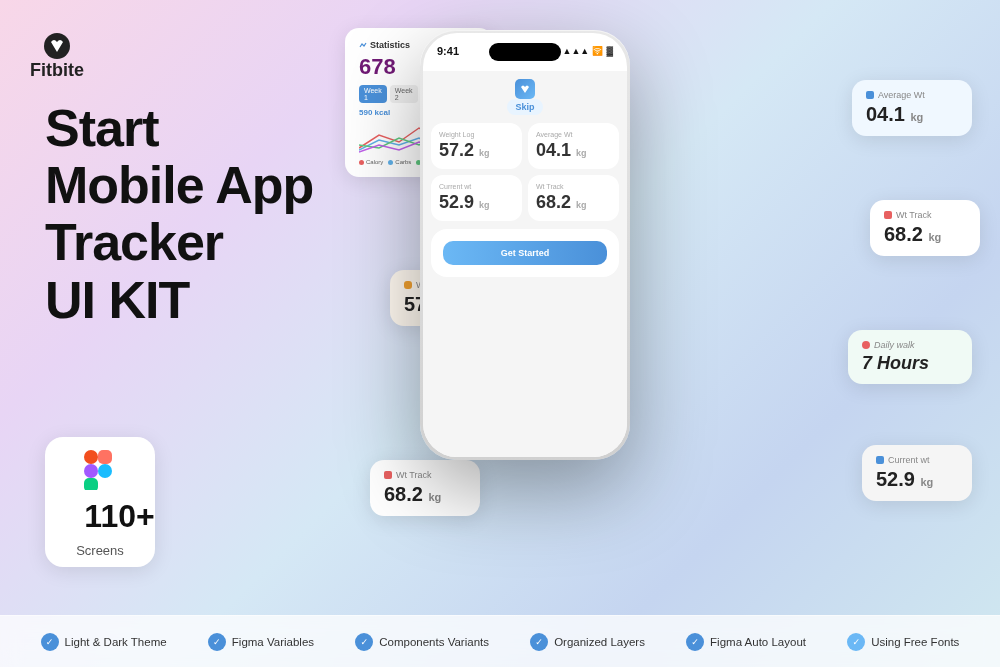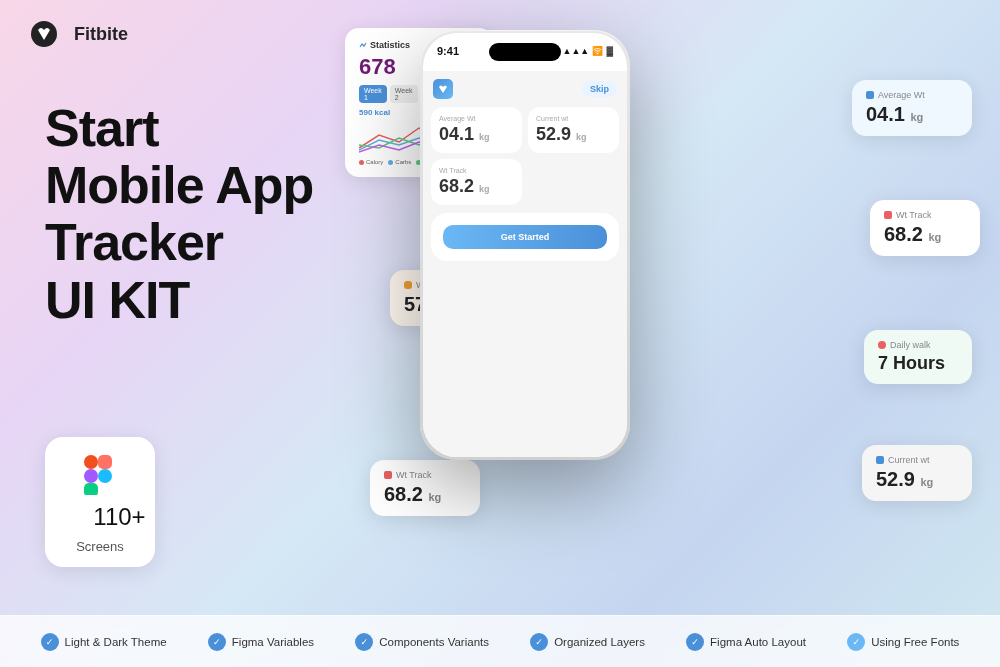--- a/index.html
+++ b/index.html
@@ -9,25 +9,26 @@
       height: 667px;
       overflow: hidden;
       font-family: -apple-system, BlinkMacSystemFont, 'Segoe UI', sans-serif;
       background: linear-gradient(135deg, #f8d7e8 0%, #e8d5f5 25%, #d5e8f5 50%, #c5d5f0 75%, #d0e8f0 100%);
       position: relative;
     }
 
     
     .header {
       position: absolute;
-      top: 20px;
+      top: 32px;
       left: 30px;
       display: flex;
       align-items: center;
-      gap: 16px;
+      gap: 0;
+      flex-direction: column;
     }
 
     .logo-icon {
       width: 28px;
       height: 28px;
     }
 
     .logo-text {
       font-size: 18px;
       font-weight: 600;
@@ -62,22 +63,22 @@
       gap: 8px;
       box-shadow: 0 4px 20px rgba(0,0,0,0.1);
     }
 
     .figma-icon {
       width: 44px;
       height: 44px;
     }
 
     .badge-count {
-      font-size: 24px;
-      font-weight: 400;
+      font-size: 32px;
+      font-weight: 700;
       color: #111;
       margin-left: 39px;
     }
 
     .badge-label {
       font-size: 13px;
       color: #555;
       font-weight: 500;
     }
 
@@ -236,21 +237,22 @@
       top: 200px;
       right: 20px;
       width: 110px;
     }
 
     
     .hours-card {
       top: 330px;
       right: 28px;
       background: #f0faf5;
-      width: 108px;
+      width: 124px;
+      font-style: italic;
     }
 
     
     .current-wt-card {
       top: 445px;
       right: 28px;
       background: #f5f5f5;
       width: 110px;
     }
 
@@ -333,20 +335,21 @@
       background: #f5f5f5;
     }
 
     
     .app-header {
       display: flex;
       justify-content: space-between;
       align-items: center;
       margin-bottom: 8px;
       padding: 0 2px;
+      flex-direction: column;
     }
 
     .app-logo {
       width: 18px;
       height: 18px;
       background: linear-gradient(135deg, #4a90d9, #6bb8f5);
       border-radius: 4px;
     }
 
     .skip-btn {
@@ -617,20 +620,24 @@
         <div class="app-header">
           <div class="app-logo" style="background:linear-gradient(135deg,#4a90d9,#6bb8f5);border-radius:5px;width:20px;height:20px;display:flex;align-items:center;justify-content:center;">
             <svg width="12" height="12" viewBox="0 0 12 12">
                 <path d="M2 4 Q4 1 6 4 Q8 1 10 4 L6 10 Z" fill="white"></path>
               </svg>
           </div>
           <button class="skip-btn">Skip</button>
         </div>
         <div class="cards-grid">
           <div class="app-card">
+            <div class="app-card-label">Weight Log</div>
+            <div class="app-card-value">57.2 <span class="app-card-unit">kg</span></div>
+          </div>
+          <div class="app-card">
             <div class="app-card-label">Average Wt</div>
             <div class="app-card-value">04.1 <span class="app-card-unit">kg</span></div>
           </div>
           <div class="app-card">
             <div class="app-card-label">Current wt</div>
             <div class="app-card-value">52.9 <span class="app-card-unit">kg</span></div>
           </div>
           <div class="app-card">
             <div class="app-card-label">Wt Track</div>
             <div class="app-card-value">68.2 <span class="app-card-unit">kg</span></div>

